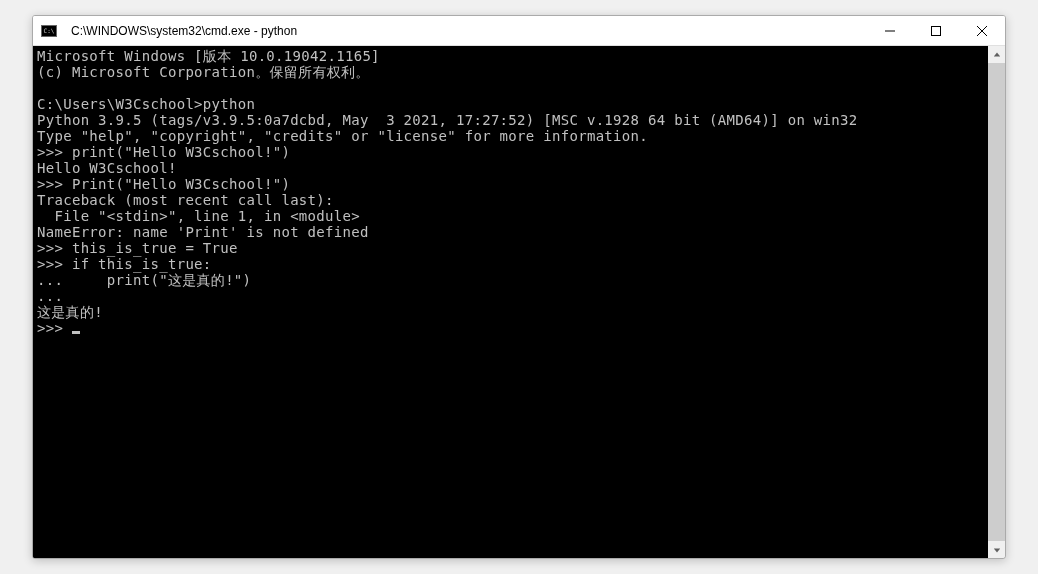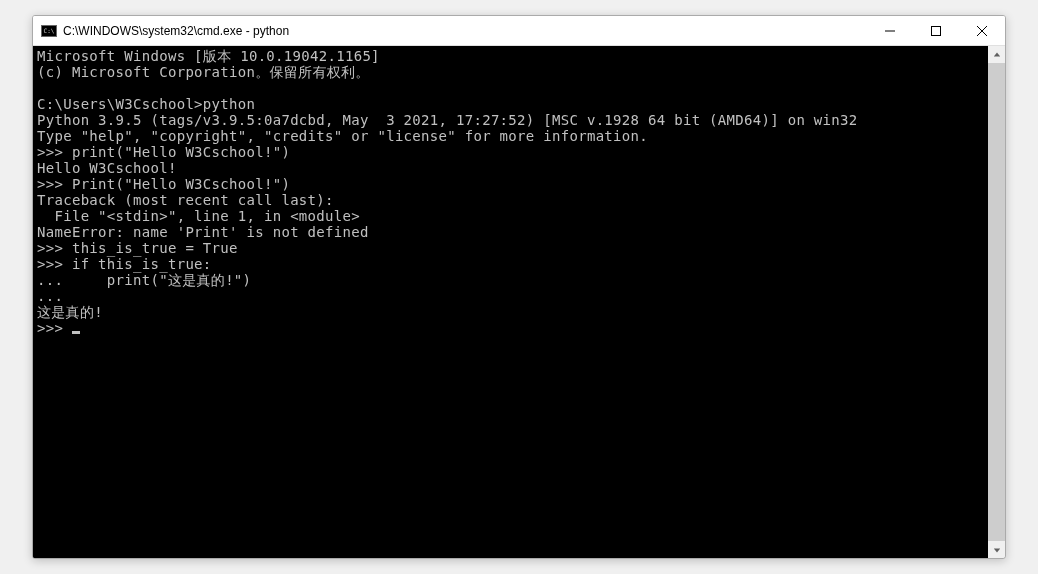--- a/index.html
+++ b/index.html
@@ -32,21 +32,21 @@
       background: #ffffff;
       display: flex;
       align-items: center;
       justify-content: space-between;
       padding: 0 0 0 8px;
       border-bottom: 1px solid #e0e0e0;
     }
     .title-left {
       display: flex;
       align-items: center;
-      gap: 6px;
+      gap: 14px;
     }
     .title-icon {
       width: 16px;
       height: 12px;
       background: #000;
       border: 1px solid #666;
       position: relative;
       display: flex;
       align-items: center;
       justify-content: center;

